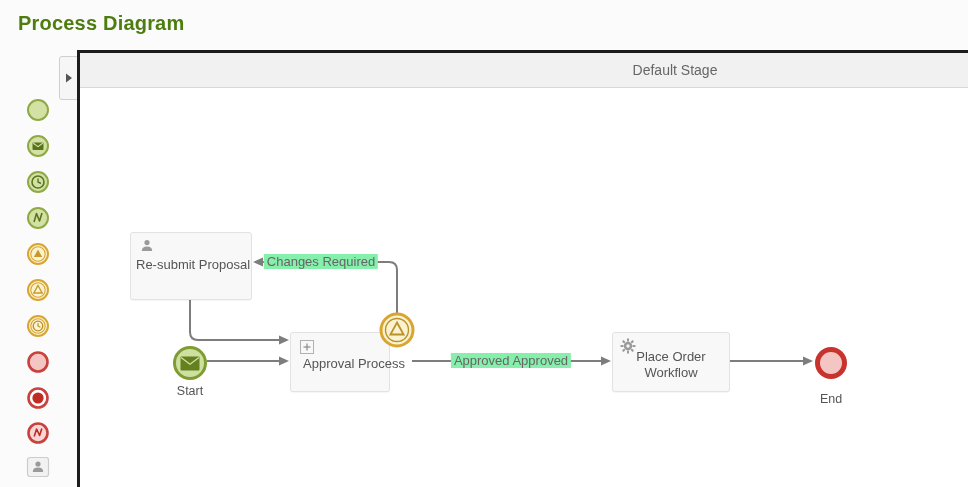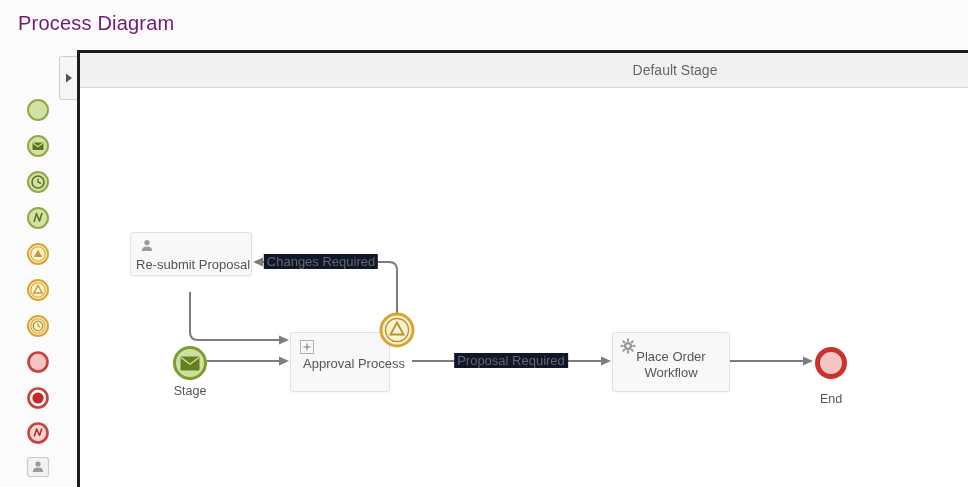--- a/index.html
+++ b/index.html
@@ -1,20 +1,20 @@
 <!DOCTYPE html>
 <html><head>
 <meta charset="utf-8">
 <style>
   * { margin:0; padding:0; box-sizing:border-box; }
   html,body { width:968px; height:487px; overflow:hidden; background:#fbfbfb;
               font-family:"Liberation Sans", sans-serif; position:relative; }
 
-  .page-title { position:absolute; left:18px; top:12px; font-size:20px; color:#701a75;
-                font-weight:400; letter-spacing:.2px; }
+  .page-title { position:absolute; left:18px; top:12px; font-size:20px; color:#4d7c0f;
+                font-weight:700; letter-spacing:.2px; }
 
   
   .palette { position:absolute; left:0; top:90px; width:77px; }
   .pal-item { position:absolute; left:26px; width:24px; height:24px; cursor:pointer; }
 
   
   .toggle-btn { position:absolute; left:59px; top:56px; width:20px; height:44px;
                 background:#f6f6f6; border:1px solid #cfcfcf; border-radius:3px;
                 display:flex; align-items:center; justify-content:center; z-index:1; }
 
@@ -38,21 +38,21 @@
 
   .event-circle { position:absolute; border-radius:50%; }
   .start-node { left:173px; top:346px; width:34px; height:34px;
                 border:3px solid #7e9c31; background:#cde0a0;
                 display:flex; align-items:center; justify-content:center; }
   .end-node { left:815px; top:347px; width:32px; height:32px;
               border:5px solid #c9332d; background:#f3c6c4; }
 
   .node-caption { position:absolute; font-size:12.5px; color:#555; transform:translateX(-50%); }
 
-  .edge-label { position:absolute; transform:translateX(-50%); background:#0f172a;
+  .edge-label { position:absolute; transform:translateX(-50%); background:#86efac;
                 padding:0 3px; font-size:13px; color:#666; white-space:nowrap; }
 
   .plus-marker { position:absolute; left:9px; top:7px; }
   .person-marker { position:absolute; left:8px; top:5px; }
   .gear-marker { position:absolute; left:7px; top:5px; }
   .po-label { position:absolute; left:0; top:16px; width:100%; text-align:center;
               font-size:13px; color:#555; line-height:16px; }
 </style>
 </head>
 <body>
@@ -170,37 +170,37 @@
     <polygon points="253,262 263,257.5 263,266.5" fill="#7d7d7d"></polygon>
 
     <path d="M412,361 L602,361" fill="none" stroke="#7d7d7d" stroke-width="2"></path>
     <polygon points="611,361 601,356.5 601,365.5" fill="#7d7d7d"></polygon>
 
     <path d="M730,361 L804,361" fill="none" stroke="#7d7d7d" stroke-width="2"></path>
     <polygon points="813,361 803,356.5 803,365.5" fill="#7d7d7d"></polygon>
   </svg>
 
   <span class="edge-label" style="left:321px; top:254px;">Changes Required</span>
-  <span class="edge-label" style="left:511px; top:353px;">Proposal Required</span>
-
-  <div class="task-box" style="left:130px; top:232px; width:122px; height:44px;">
+  <span class="edge-label" style="left:511px; top:353px;">Approved Approved</span>
+
+  <div class="task-box" style="left:130px; top:232px; width:122px; height:68px;">
     <svg class="person-marker" width="16" height="16" viewBox="0 0 16 16">
         <circle cx="8" cy="4.6" r="2.6" fill="#9a9a9a"></circle>
         <path d="M2.8,13 q0,-4.6 5.2,-4.6 q5.2,0 5.2,4.6 z" fill="#9a9a9a"></path>
       </svg>
     <span class="task-label" style="left:5px; top:24px;">Re-submit Proposal</span>
   </div>
 
   <div class="event-circle start-node">
     <svg width="20" height="15" viewBox="0 0 20 15">
         <rect x="0.5" y="0.5" width="19" height="14" rx="1" fill="#64801f"></rect>
         <polyline points="1,1.5 10,8.2 19,1.5" fill="none" stroke="#cde0a0" stroke-width="1.4"></polyline>
       </svg>
   </div>
-  <span class="node-caption" style="left:190px; top:384px;">Stage</span>
+  <span class="node-caption" style="left:190px; top:384px;">Start</span>
 
   <div class="task-box" style="left:290px; top:332px; width:100px; height:60px;">
     <svg class="plus-marker" width="14" height="14" viewBox="0 0 14 14">
         <rect x="0.5" y="0.5" width="13" height="13" fill="none" stroke="#b0b0b0" stroke-width="1"></rect>
         <line x1="3.5" y1="7" x2="10.5" y2="7" stroke="#8a8a8a" stroke-width="1.2"></line>
         <line x1="7" y1="3.5" x2="7" y2="10.5" stroke="#8a8a8a" stroke-width="1.2"></line>
       </svg>
     <span class="task-label" style="left:12px; top:23px;">Approval Process</span>
   </div>
 

